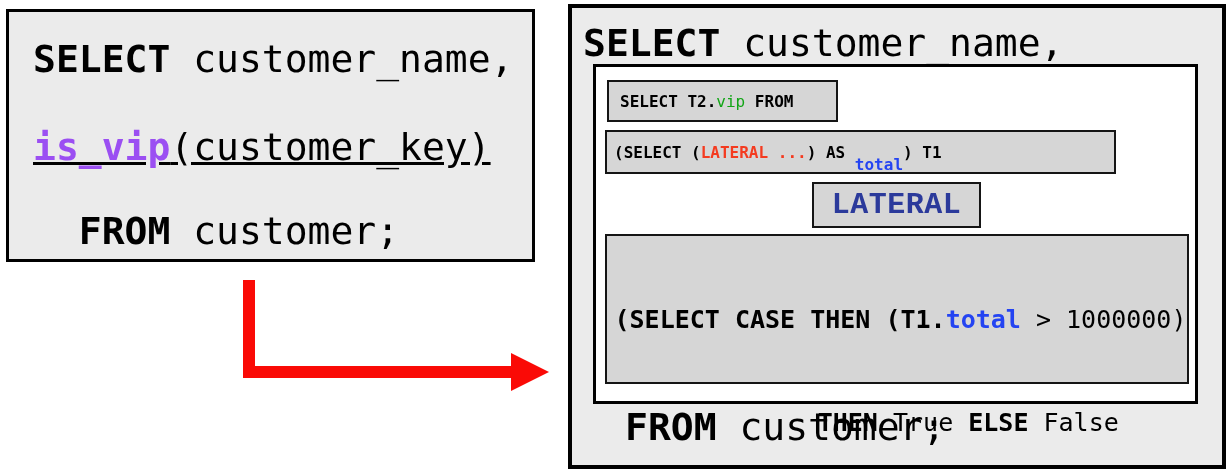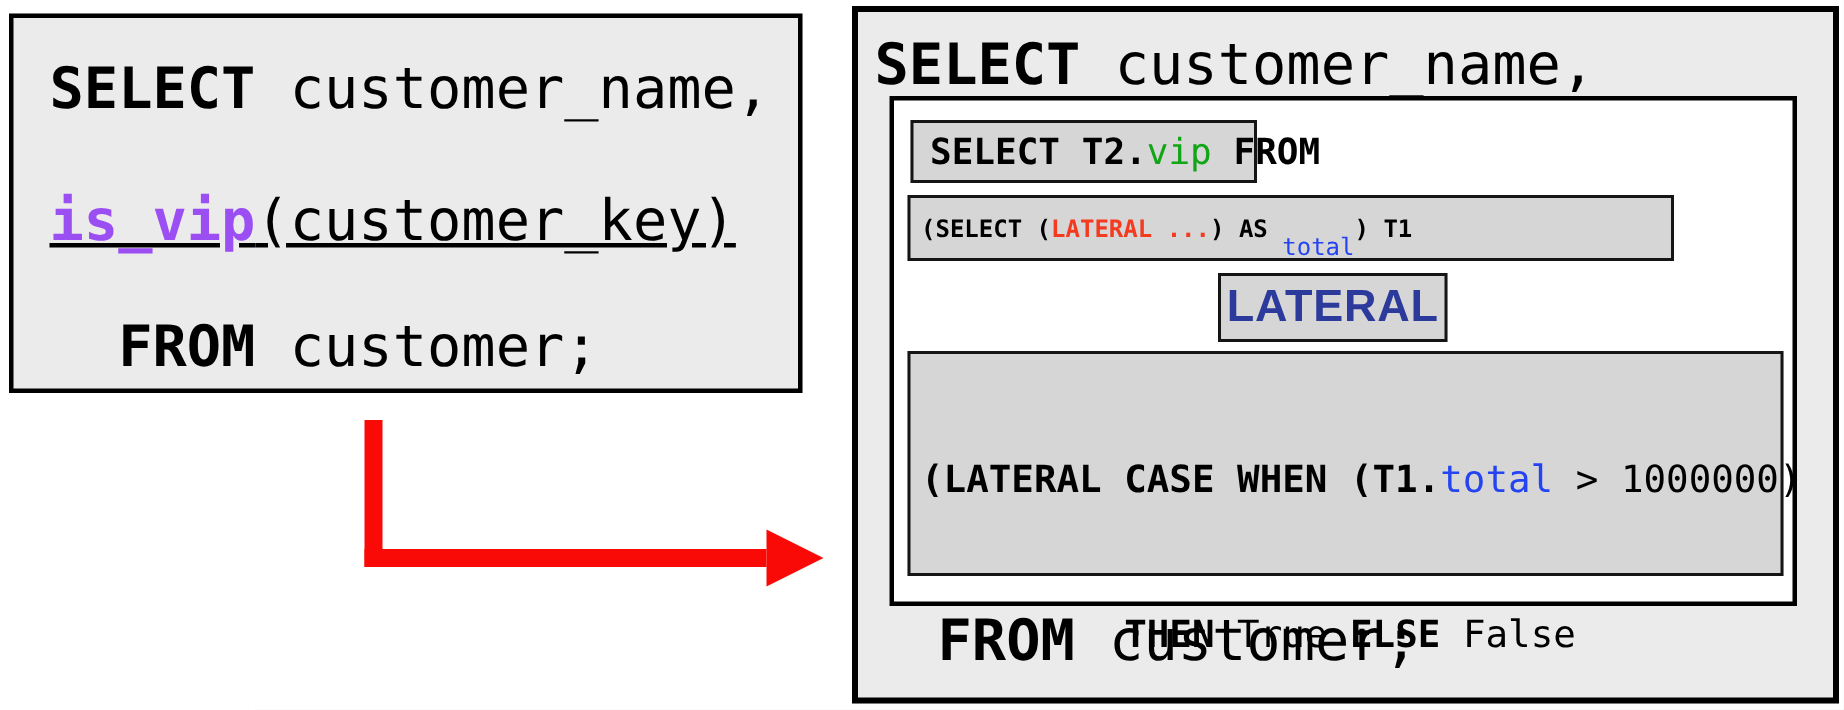--- a/index.html
+++ b/index.html
@@ -12,20 +12,21 @@
     height: 473px;
     background: var(--canvas_bg, #ffffff);
     overflow: hidden;
   }
 
   
   .panel {
     position: absolute;
     background: var(--panel_bg, #ebebeb);
     border: 3px solid var(--border, #000);
+    text-align: center;
   }
   .left-panel  { left: 6px;   top: 9px; width: 529px; height: 253px; }
   .right-panel { left: 568px; top: 4px; width: 658px; height: 465px; border-width: 4px; }
 
   .code-line {
     position: absolute;
     white-space: pre;
     font-size: 38px;
     line-height: 46px;
     color: #000;
@@ -49,45 +50,45 @@
   .chip {
     position: absolute;
     background: var(--chip_bg, #d6d6d6);
     border: 2px solid #151515;
     color: #000;
     font-weight: bold;
     white-space: pre;
     display: flex;
     align-items: center;
   }
-  .chip-select-vip   { left: 11px;  top: 13px;  width: 231px; height: 42px; font-size: 24px; padding-left: 11px; }
+  .chip-select-vip   { left: 11px;  top: 13px;  width: 231px; height: 42px; font-size: 16px; padding-left: 11px; }
   .chip-subquery-t1  { left: 9px;   top: 63px;  width: 511px; height: 44px; font-size: 16px; padding-left: 7px; }
   .chip-lateral {
-    left: 216px; top: 115px; width: 153px; height: 46px;
+    left: 216px; top: 115px; width: 169px; height: 46px;
     font-size: 30px;
-    font-family: Liberation Sans, sans-serif;
+    font-family: Liberation Mono, monospace;
     color: var(--navy, #2b3a9b);
     justify-content: center;
     letter-spacing: 0.5px;
   }
   .chip-case-t2 {
     left: 9px; top: 167px; width: 584px; height: 150px;
     font-size: 25px;
     display: block;
     padding: 3px 0 0 7px;
   }
   .chip-case-t2 .case-line { line-height: 45px; white-space: pre; }
 
   
   .kw       { font-weight: bold;  color: #000; }
   .plain    { font-weight: normal; color: #000; }
   .tok-purple { font-weight: bold; color: var(--purple, #9b4ff2); }
   .tok-green  { font-weight: normal; color: var(--green,  #12a516); }
   .tok-red    { font-weight: bold; color: var(--red,    #f43b20); }
-  .tok-blue   { font-weight: normal; color: var(--blue,   #2444f2); margin-top: 24px; }
+  .tok-blue   { font-weight: bold; color: var(--blue,   #2444f2); margin-top: 24px; }
 
   
   .arrow-v {
     position: absolute;
     left: 243px; top: 280px;
     width: 12px; height: 98px;
     background: var(--arrow_red, #fa0a06);
   }
   .arrow-h {
     position: absolute;
@@ -124,21 +125,21 @@
 
     <div class="inner-box">
 
       <div class="chip chip-select-vip"><span class="kw">SELECT T2.</span><span class="tok-green">vip</span><span class="kw"> FROM</span></div>
 
       <div class="chip chip-subquery-t1"><span class="kw">(SELECT (</span><span class="tok-red">LATERAL ...</span><span class="kw">) AS </span><span class="tok-blue">total</span><span class="kw">) T1</span></div>
 
       <div class="chip chip-lateral"><span>LATERAL</span></div>
 
       <div class="chip chip-case-t2">
-        <div class="case-line"><span class="kw">(LATERAL CASE WHEN (T1.</span><span class="tok-blue">total</span><span class="plain"> &gt; 1000000)</span></div>
+        <div class="case-line"><span class="kw">(SELECT CASE THEN (T1.</span><span class="tok-blue">total</span><span class="plain"> &gt; 1000000)</span></div>
         <div class="case-line"><span class="plain">         </span><span class="kw">THEN</span><span class="plain"> True </span><span class="kw">ELSE</span><span class="plain"> False</span></div>
         
       </div>
 
     </div>
 
     <div class="code-line rp-footer"><span class="kw">FROM</span><span class="plain"> customer;</span></div>
   </div>
 
 </div>

